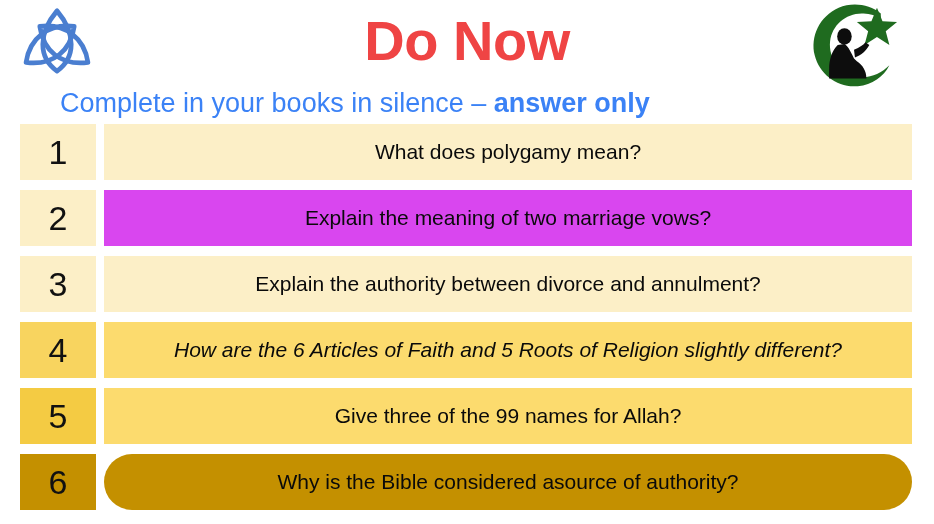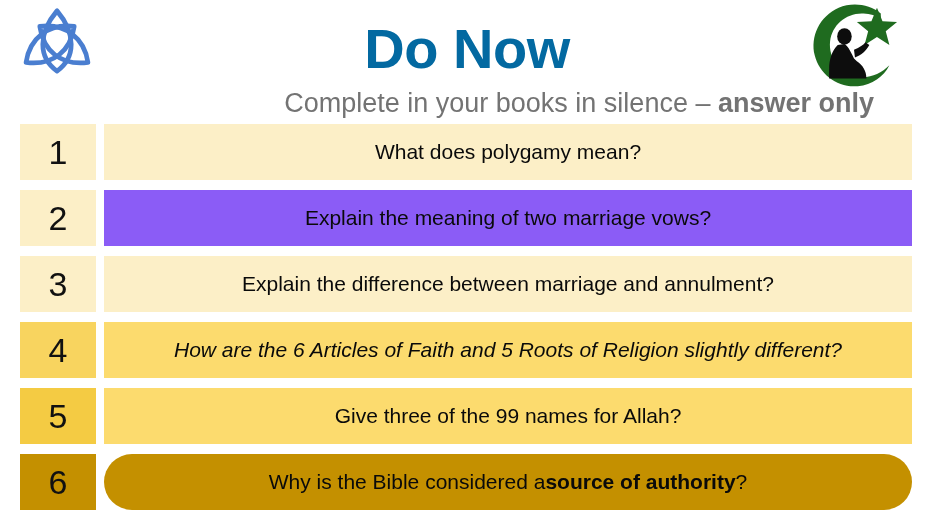--- a/index.html
+++ b/index.html
@@ -49,34 +49,33 @@
   .title {
     position: absolute;
     left: 110px;
     top: 6px;
     width: 714px;
     text-align: center;
     font-size: 56px;
     line-height: 70px;
     font-weight: bold;
     letter-spacing: -0.5px;
-    color: #0369a1;
-    margin-top: 8px;
+    color: #ef4444;
   }
 
   .subtitle {
     position: absolute;
     left: 60px;
     top: 87px;
     width: 814px;
-    text-align: right;
+    text-align: left;
     font-size: 27px;
     line-height: 33px;
     font-weight: normal;
-    color: #737373;
+    color: #3b82f6;
     white-space: nowrap;
   }
   .subtitle b { font-weight: bold; }
 
   
   .rows {
     position: absolute;
     left: 0;
     top: 124px;
     width: 934px;
@@ -116,21 +115,21 @@
     justify-content: center;
     padding: 0 6px;
     box-sizing: border-box;
     font-size: 21px;
     line-height: 26px;
     font-weight: normal;
     color: #0a0a0a;
     text-align: center;
     white-space: nowrap;
   }
-  .q-cell b { font-weight: bold; }
+  .q-cell b { font-weight: normal; }
 </style>
 </head>
 <body>
 
 <div class="slide">
 
   <div class="header">
 
     <div class="logo-left">
       <svg viewBox="0 0 100 100" width="86" height="86" aria-hidden="true">
@@ -173,33 +172,33 @@
           <span>What does polygamy mean?</span>
           <b></b>
           <span></span>
         </div>
     </div>
 
     <div class="row" style="top:66px;">
       <div class="num-cell" style="background: rgb(252, 239, 199);">
           <span>2</span>
         </div>
-      <div class="q-cell" style="background: #8b5cf6; text-align: right;">
+      <div class="q-cell" style="background: #d946ef; text-align: right;">
           <span>Explain the meaning of two marriage vows?</span>
           <b></b>
           <span></span>
         </div>
     </div>
 
     <div class="row" style="top:132px;">
       <div class="num-cell" style="background: rgb(252, 239, 199);">
           <span>3</span>
         </div>
       <div class="q-cell" style="background: rgb(252, 239, 199);">
-          <span>Explain the difference between marriage and annulment?</span>
+          <span>Explain the authority between divorce and annulment?</span>
           <b></b>
           <span></span>
         </div>
     </div>
 
     <div class="row" style="top:198px;">
       <div class="num-cell" style="background: rgb(248, 212, 95);">
           <span>4</span>
         </div>
       <div class="q-cell" style="background: rgb(252, 219, 110); font-style: italic;">

